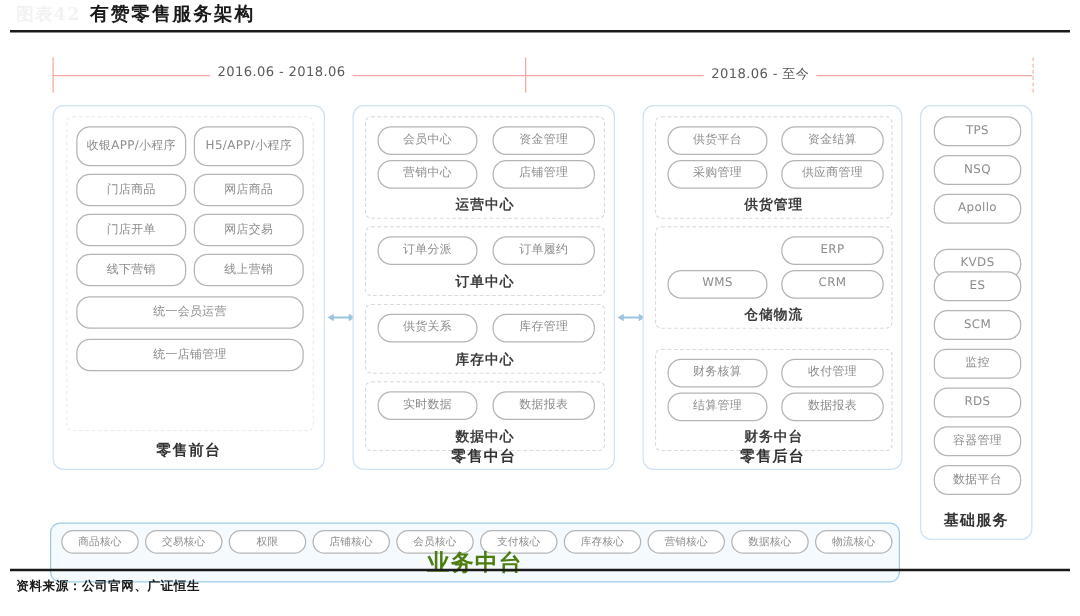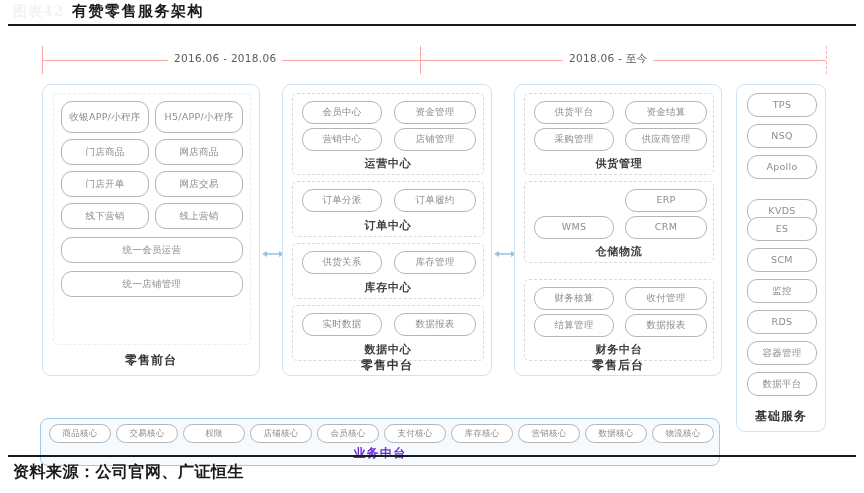--- a/index.html
+++ b/index.html
@@ -33,21 +33,21 @@
     position:absolute;left:8px;top:24px;width:848px;height:0;
     border-top:2.5px solid #1a1a1a;
   }
   .rule-bottom{
     position:absolute;left:8px;top:455px;width:848px;height:0;
     border-top:2.5px solid #1a1a1a;
   }
   .source{
     position:absolute;left:13px;top:462px;
     font-family:"DejaVu Serif","Liberation Serif",serif;
-    font-size:16px;font-weight:bold;color:#1a1a1a;
+    font-size:10px;font-weight:bold;color:#1a1a1a;
     letter-spacing:.5px;white-space:nowrap;
   }
 
   
   .canvas{
     position:absolute;left:8px;top:32px;width:848px;height:418px;
     background:#ffffff;
   }
 
   
@@ -125,21 +125,21 @@
   
   .bizbar{
     position:absolute;left:32px;top:386px;width:680px;height:48px;
     border:1.3px solid #9ecbe8;border-radius:8px;
     background:#f4fafe;
     box-sizing:border-box;
   }
   .bizbar-title{
     position:absolute;right:0;left:0;bottom:3px;
     text-align:center;
-    font-size:12px;font-weight:bold;color:#6d28d9;letter-spacing:1.2px;
+    font-size:18px;font-weight:bold;color:#4d7c0f;letter-spacing:1.2px;
   }
   .bizchip{
     position:absolute;top:5px;height:19px;
     border:1px solid #b5b5b5;border-radius:10px;
     background:#ffffff;box-sizing:border-box;
     display:flex;align-items:center;justify-content:center;
     font-size:8.5px;color:#8c8c8c;letter-spacing:.2px;
     white-space:nowrap;
   }
 </style>

